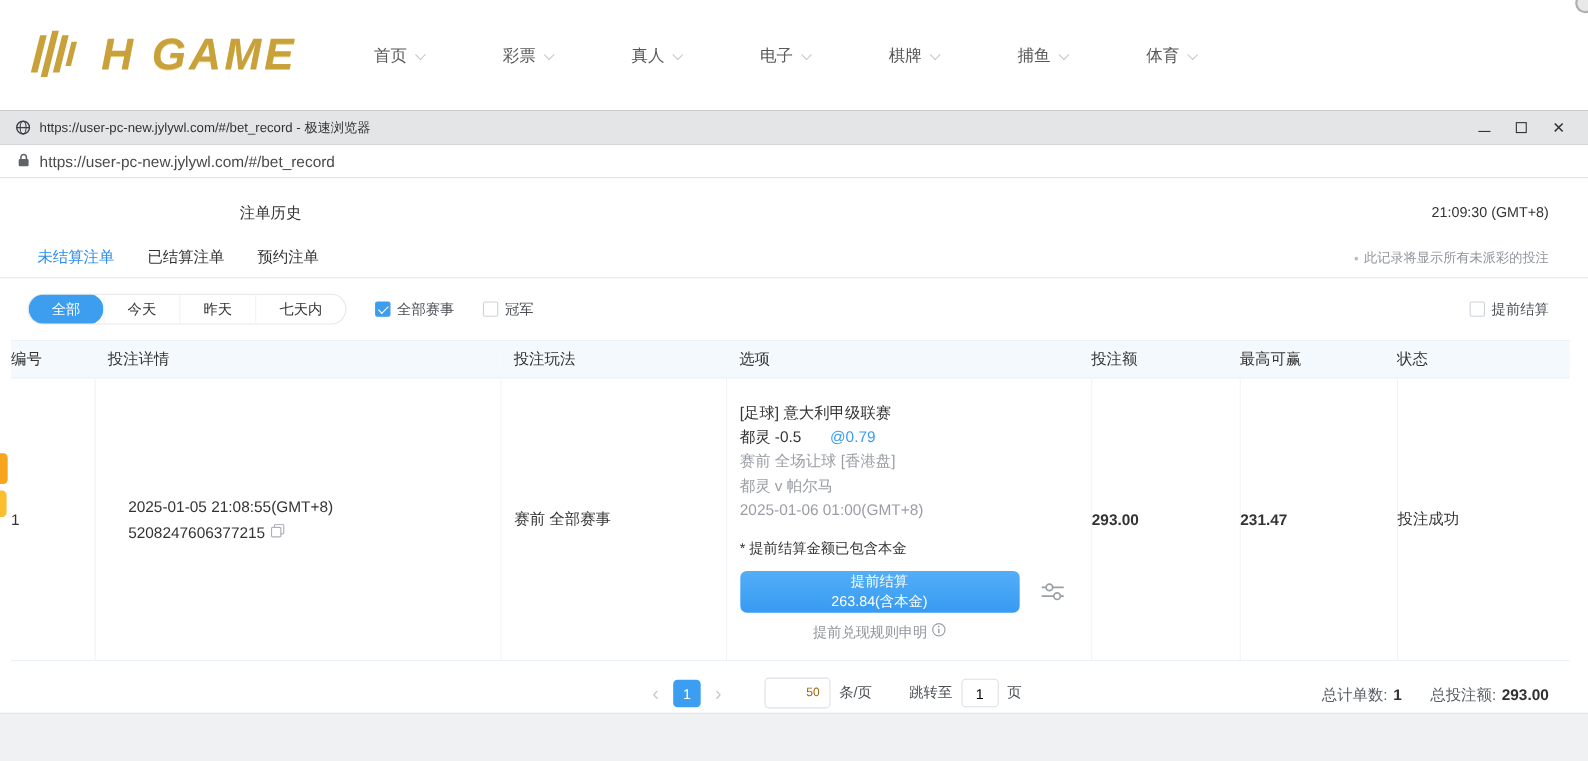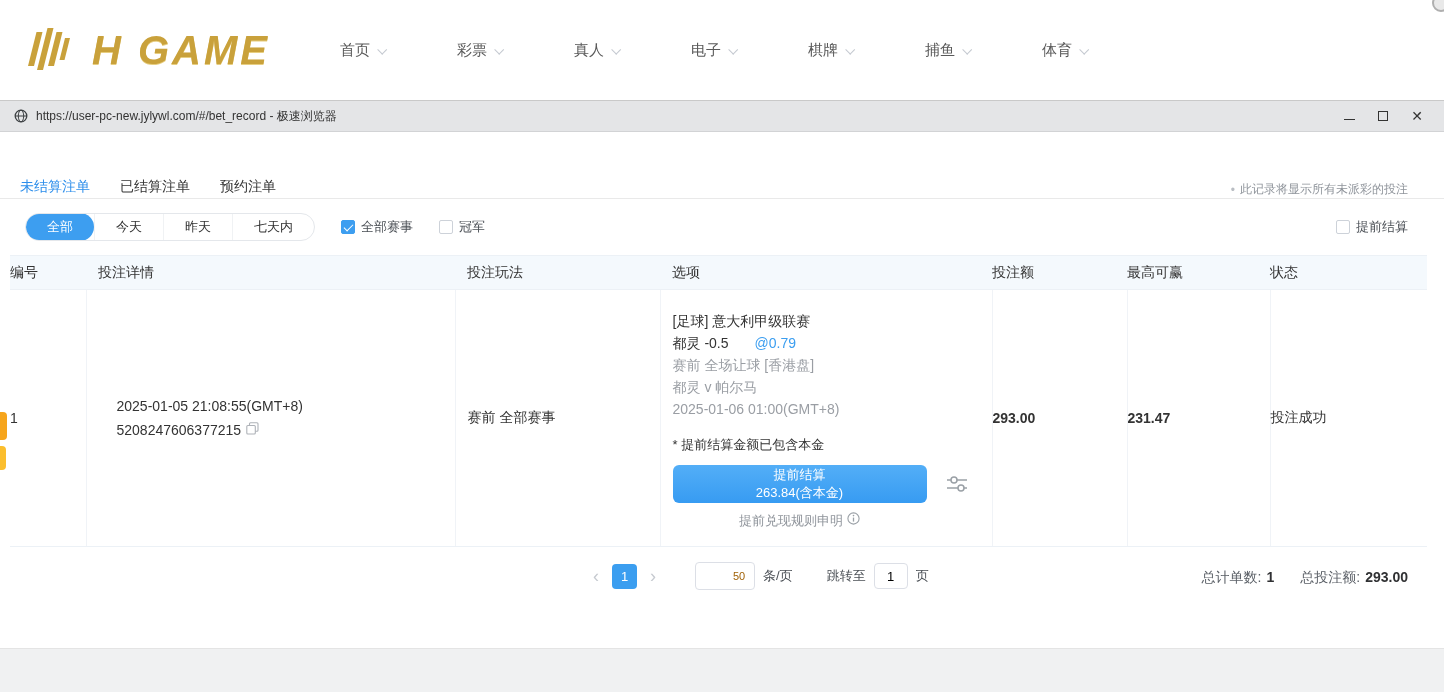--- a/index.html
+++ b/index.html
@@ -33,21 +33,21 @@
   .ic-close { font-size:14px; line-height:1; }
   .addressbar { height:30px; background:#fff; border-bottom:1px solid #E2E2E2; display:flex; align-items:center; padding-left:16px; }
   .url-text { font-size:14px; color:#4A4A4A; margin-left:9px; }
 
   
   .content { position:absolute; top:62px; left:0; right:0; bottom:0; background:#fff; }
   .page-head { height:54px; position:relative; }
   .page-title { position:absolute; left:218px; top:22px; font-size:14px; color:#333; }
   .page-time { position:absolute; right:36px; top:22px; font-size:13px; color:#333; }
 
-  .tabs { display:flex; align-items:flex-end; height:36px; padding:0 36px 0 20px; border-bottom:1px solid #E9E9E9; }
+  .tabs { display:flex; align-items:center; height:36px; padding:0 36px 0 34px; border-bottom:1px solid #E9E9E9; }
   .tab { font-size:14px; color:#333; margin-right:30px; cursor:pointer; padding-bottom:2px; }
   .tab.active { color:#2B8DEB; }
   .tab-note { margin-left:auto; font-size:12px; color:#8F949B; display:flex; align-items:center; }
   .tab-note .dot { margin-right:5px; color:#B9BDC3; }
 
   .filters { display:flex; align-items:center; padding:14px 36px 12px 25px; }
   .pill-group { display:flex; align-items:center; border:1px solid #E4E7EB; border-radius:15px; height:28px; overflow:hidden; }
   .pill { padding:0 21px; font-size:13px; color:#333; line-height:28px; cursor:pointer; position:relative; }
   .pill + .pill { border-left:1px solid #F0F2F4; }
   .pill.active { background:#3D9EF0; color:#fff; border-radius:15px; border-left:none; }
@@ -172,23 +172,36 @@
         </span>
       <span class="win-btn">
           <span class="ic-max"></span>
         </span>
       <span class="win-btn">
           <span class="ic-close">✕</span>
         </span>
     </div>
   </div>
 
+  <div class="addressbar">
+    <span>
+      <svg width="11" height="13" viewBox="0 0 11 13">
+        <rect x="1" y="5.6" width="9" height="6.6" rx="1.2" fill="#5F6368"></rect>
+        <path d="M3 5.6 V3.9 a2.5 2.5 0 0 1 5 0 V5.6" fill="none" stroke="#5F6368" stroke-width="1.4"></path>
+      </svg>
+    </span>
+    <span class="url-text">https://user-pc-new.jylywl.com/#/bet_record</span>
+  </div>
 
   <div class="content">
 
+    <div class="page-head">
+      <span class="page-title">注单历史</span>
+      <span class="page-time">21:09:30 (GMT+8)</span>
+    </div>
 
     <div class="tabs">
       <span class="tab active">未结算注单</span>
       <span class="tab">已结算注单</span>
       <span class="tab">预约注单</span>
       <span class="tab-note">
         <span class="dot">•</span>
         <span>此记录将显示所有未派彩的投注</span>
       </span>
     </div>

